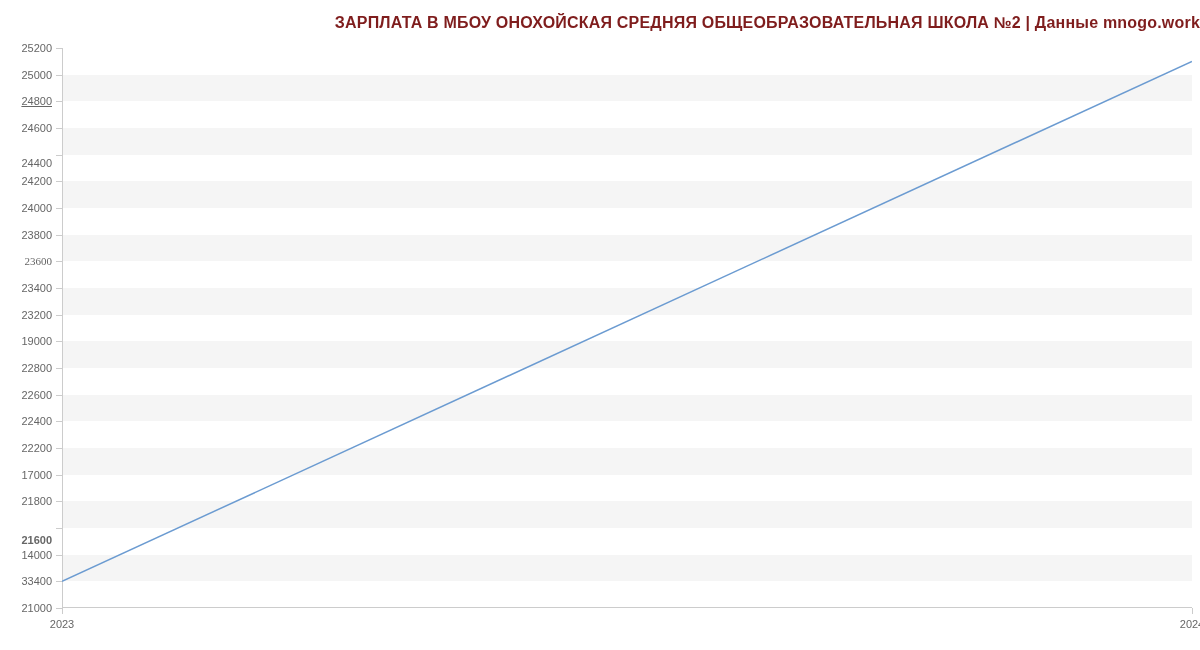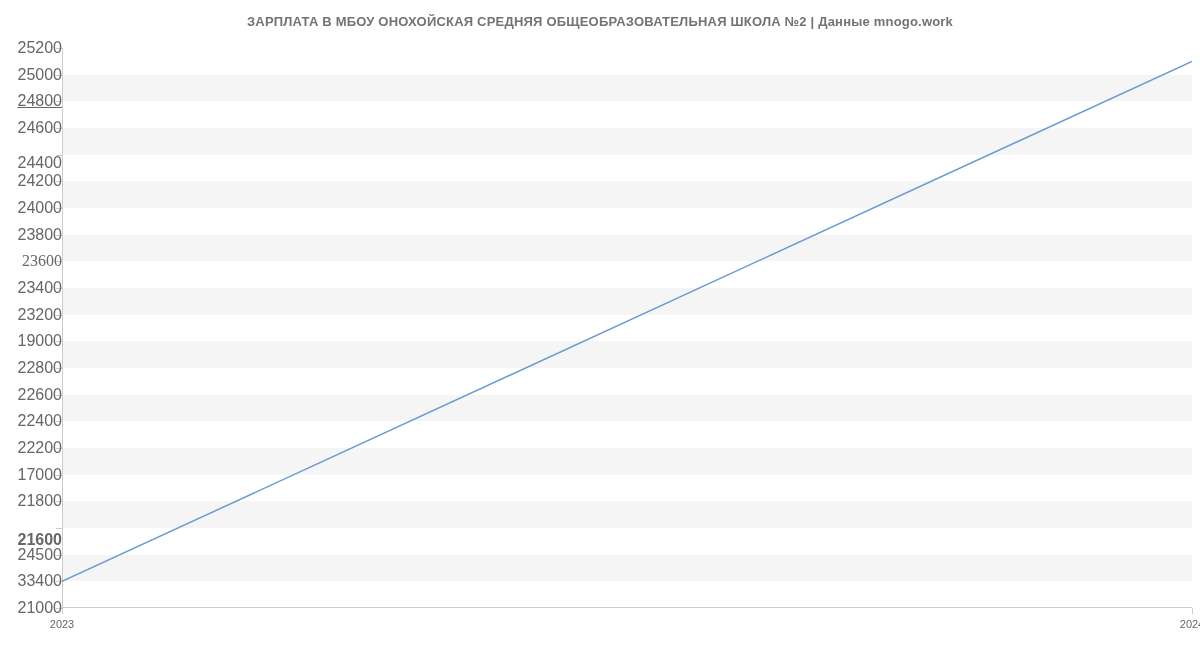--- a/index.html
+++ b/index.html
@@ -4,24 +4,24 @@
   <style>
     * { box-sizing: border-box; margin: 0; padding: 0; }
     body {
       font-family: Arial, Helvetica, sans-serif;
       background: #fff;
       width: 1200px;
       height: 650px;
       position: relative;
     }
     .chart-title {
-      text-align: center;
-      font-size: 13px;
+      text-align: right;
+      font-size: 16px;
       font-weight: bold;
-      color: #737373;
+      color: #7f1d1d;
       padding-top: 14px;
       letter-spacing: 0.2px;
     }
     .chart-area {
       position: absolute;
       left: 62px;
       top: 48px;
       width: 1130px;
       height: 560px;
     }
@@ -57,21 +57,22 @@
     .y-tick {
       position: absolute;
       right: 100%;
       width: 6px;
       height: 1px;
       background: #ccc;
     }
     .y-label {
       position: absolute;
       right: 100%;
-      font-size: 16px;
+      margin-right: 10px;
+      font-size: 11px;
       color: #666;
       transform: translateY(-50%);
       white-space: nowrap;
     }
     .x-tick {
       position: absolute;
       top: 100%;
       width: 1px;
       height: 6px;
       background: #ccc;
@@ -108,21 +109,21 @@
       <div class="gridband" style="top: 240px; height: 26.6667px;"></div>
       <div class="gridband" style="top: 186.667px; height: 26.6667px;"></div>
       <div class="gridband" style="top: 133.333px; height: 26.6667px;"></div>
       <div class="gridband" style="top: 80px; height: 26.6667px;"></div>
       <div class="gridband" style="top: 26.6667px; height: 26.6667px;"></div>
       <div class="y-tick" style="top: 560px;"></div>
       <div class="y-label" style="top: 560px;">21000</div>
       <div class="y-tick" style="top: 533.333px;"></div>
       <div class="y-label" style="top: 533.333px;">33400</div>
       <div class="y-tick" style="top: 506.667px;"></div>
-      <div class="y-label" style="top: 506.667px;">24500</div>
+      <div class="y-label" style="top: 506.667px;">14000</div>
       <div class="y-tick" style="top: 480px;"></div>
       <div class="y-label" style="top: 492px; font-weight: bold;">21600</div>
       <div class="y-tick" style="top: 453.333px;"></div>
       <div class="y-label" style="top: 453.333px;">21800</div>
       <div class="y-tick" style="top: 426.667px;"></div>
       <div class="y-label" style="top: 426.667px;">17000</div>
       <div class="y-tick" style="top: 400px;"></div>
       <div class="y-label" style="top: 400px;">22200</div>
       <div class="y-tick" style="top: 373.333px;"></div>
       <div class="y-label" style="top: 373.333px;">22400</div>

